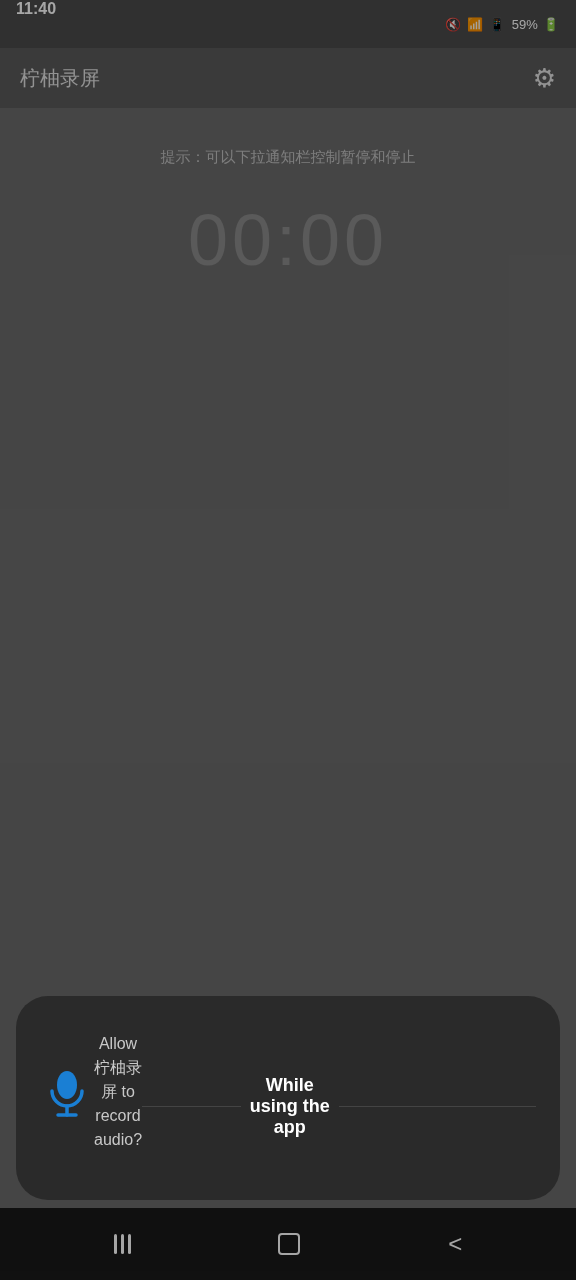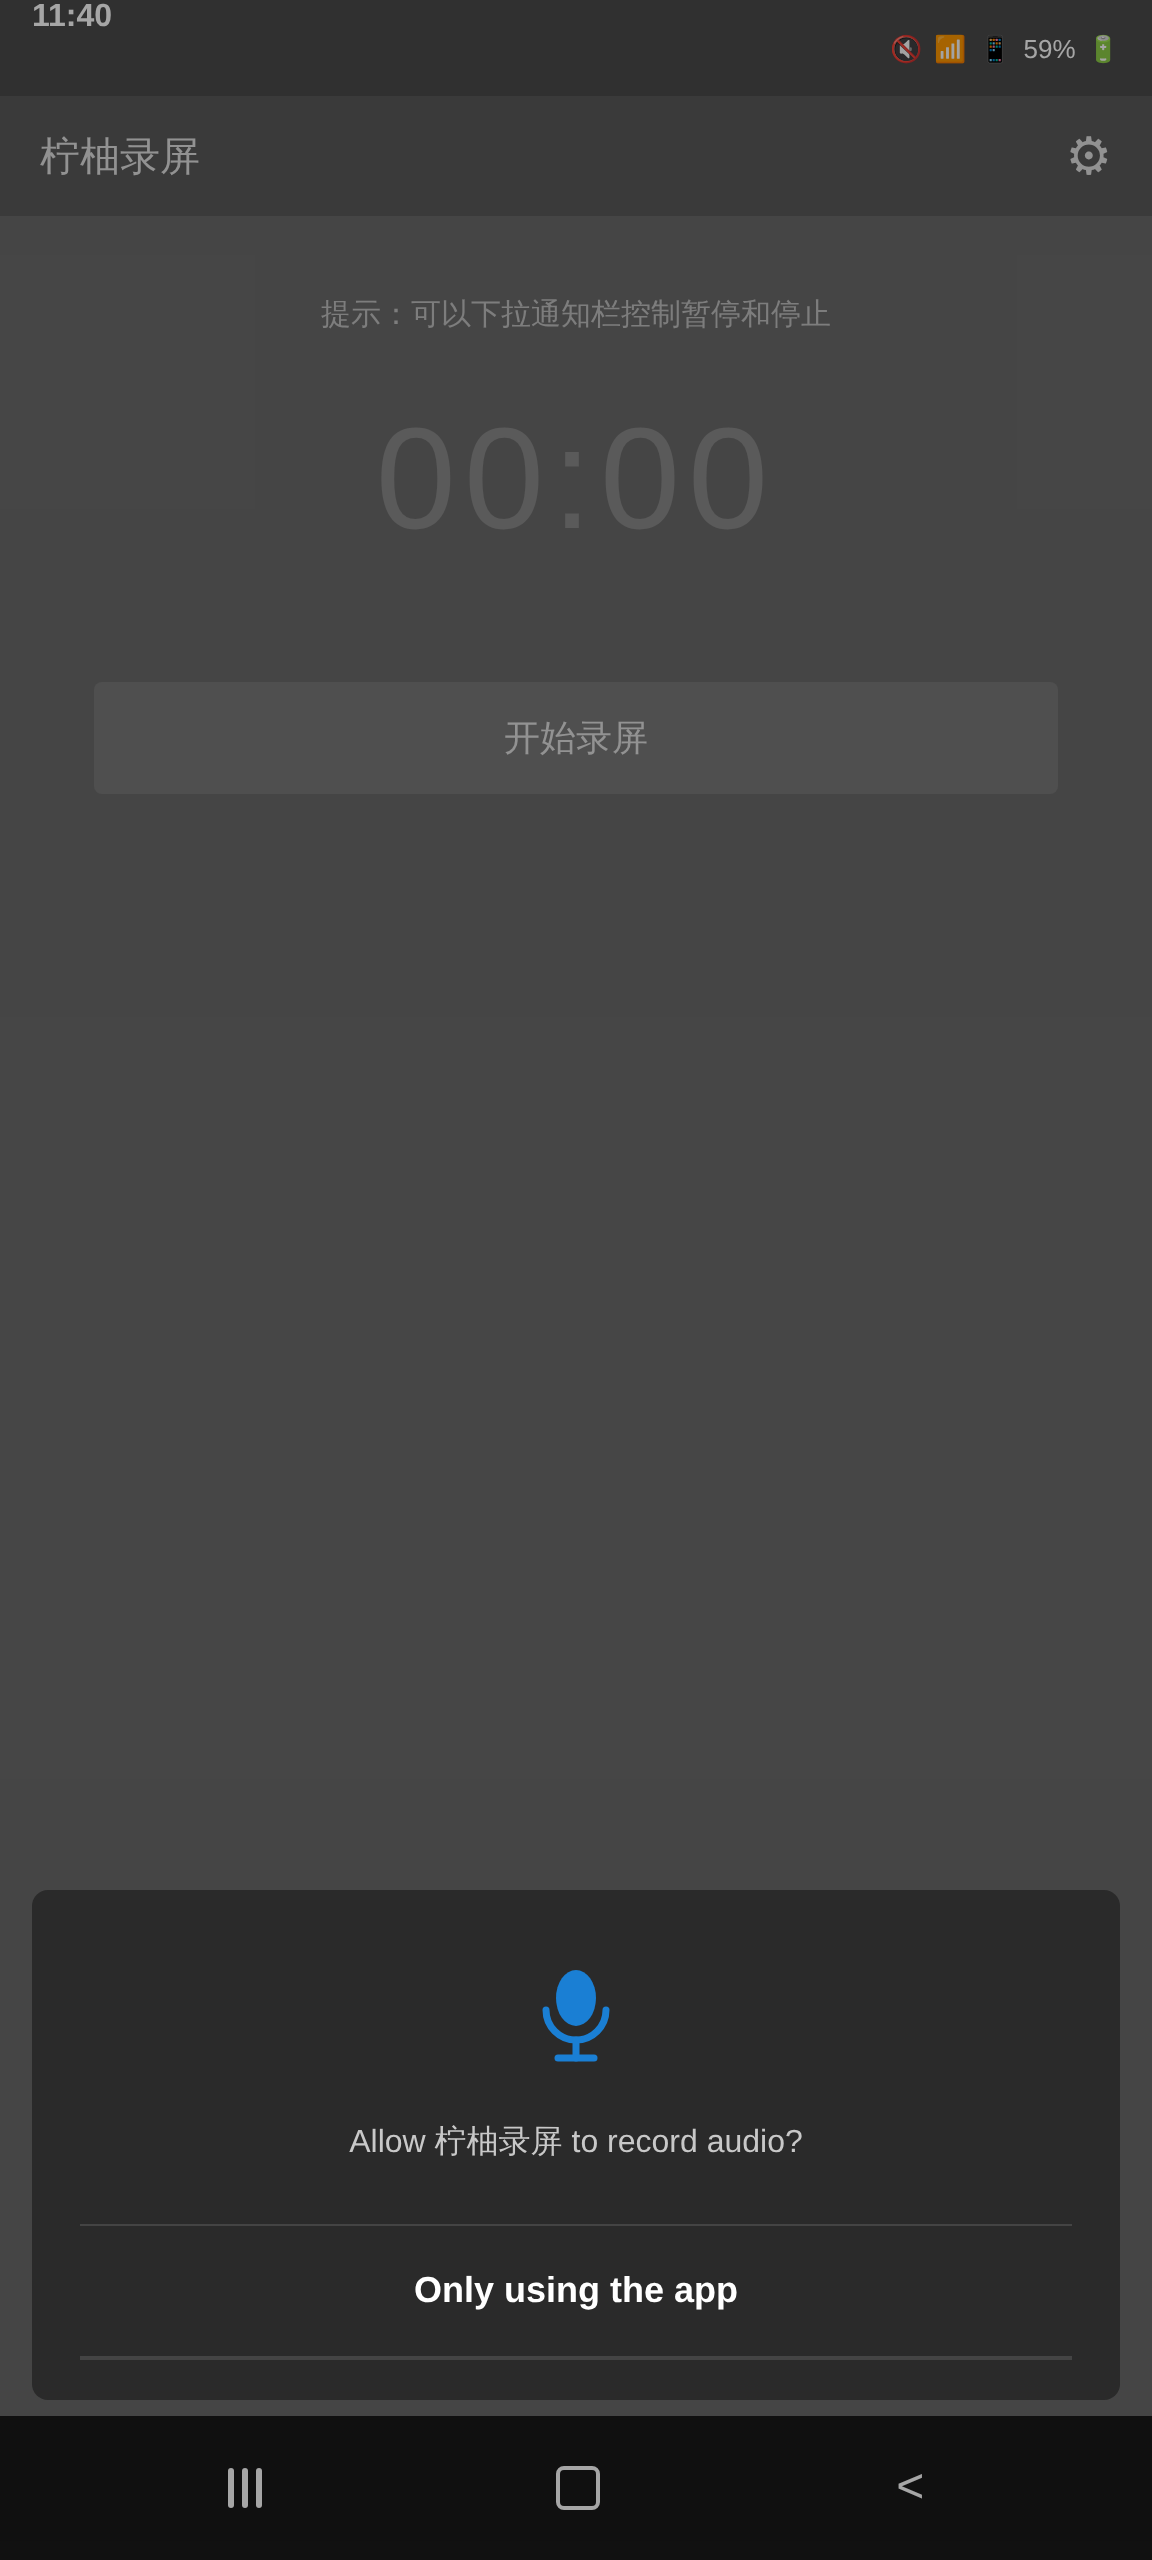--- a/index.html
+++ b/index.html
@@ -118,25 +118,25 @@
       z-index: 50;
     }
 
     
     .permission-dialog {
       position: absolute;
       bottom: 80px;
       left: 16px;
       right: 16px;
       background: #2a2a2a;
-      border-radius: 8px;
+      border-radius: 32px;
       padding: 36px 24px 20px;
       z-index: 100;
       display: flex;
-      flex-direction: column;
+      flex-direction: row;
       align-items: center;
     }
 
     .mic-icon-container {
       margin-bottom: 20px;
     }
 
     .mic-icon {
       width: 54px;
       height: 54px;
@@ -237,41 +237,40 @@
 </div>
 
 <div class="app-header">
   <span class="app-title">柠柚录屏</span>
   <span class="settings-icon">⚙</span>
 </div>
 
 <div class="main-content">
   <span class="hint-text">提示：可以下拉通知栏控制暂停和停止</span>
   <span class="timer-display">00:00</span>
-  <button class="start-button">开始录屏</button>
 </div>
 
 <div class="dialog-overlay"></div>
 
 <div class="permission-dialog">
   <div class="mic-icon-container">
     <svg class="mic-icon" viewBox="0 0 54 54" fill="none" xmlns="http://www.w3.org/2000/svg">
       <ellipse cx="27" cy="18" rx="10" ry="14" fill="#1a7fd4"></ellipse>
       <path d="M12 24c0 8.284 6.716 15 15 15s15-6.716 15-15" stroke="#1a7fd4" stroke-width="3.5" stroke-linecap="round" fill="none"></path>
       <line x1="27" y1="39" x2="27" y2="48" stroke="#1a7fd4" stroke-width="3.5" stroke-linecap="round"></line>
       <line x1="18" y1="48" x2="36" y2="48" stroke="#1a7fd4" stroke-width="3.5" stroke-linecap="round"></line>
     </svg>
   </div>
 
   <p class="permission-question">
     <span>Allow </span><span class="app-name">柠柚录屏</span><span> to record audio?</span>
   </p>
 
   <div class="dialog-divider"></div>
-  <button class="dialog-button">Only using the app</button>
+  <button class="dialog-button">While using the app</button>
 
   <div class="dialog-divider"></div>
 
   <div class="dialog-divider"></div>
 </div>
 
 <div class="nav-bar">
   <div class="nav-icon icon-recent">
     <span></span>
     <span></span>

